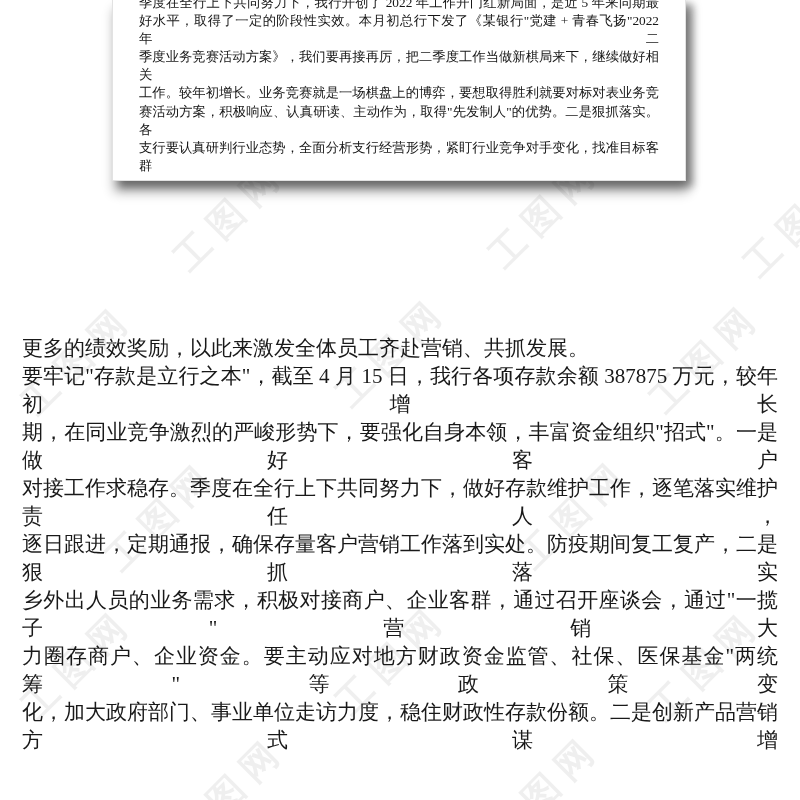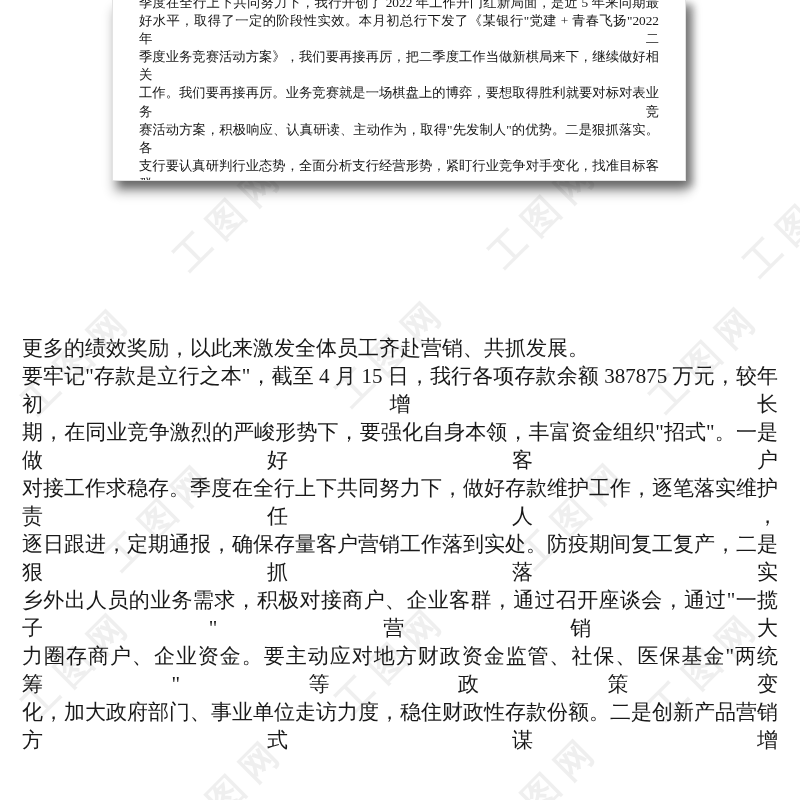--- a/index.html
+++ b/index.html
@@ -63,21 +63,21 @@
       <div class="wm" style="left: 706px; top: 666px; color: rgba(0, 0, 0, 0.063);">工图网</div>
       <div class="wm" style="left: 230px; top: 792px; color: rgba(0, 0, 0, 0.063);">工图网</div>
       <div class="wm" style="left: 545px; top: 790px; color: rgba(0, 0, 0, 0.063);">工图网</div>
     </div>
 
   <div class="doc-page">
     <div class="page-inner">
         <div class="pline full">季度在全行上下共同努力下，我行开创了 2022 年工作开门红新局面，是近 5 年来同期最</div>
         <div class="pline full">好水平，取得了一定的阶段性实效。本月初总行下发了《某银行"党建 + 青春飞扬"2022 年二</div>
         <div class="pline full">季度业务竞赛活动方案》，我们要再接再厉，把二季度工作当做新棋局来下，继续做好相关</div>
-        <div class="pline full">工作。我们要再接再厉。业务竞赛就是一场棋盘上的博弈，要想取得胜利就要对标对表业务竞</div>
+        <div class="pline full">工作。较年初增长。业务竞赛就是一场棋盘上的博弈，要想取得胜利就要对标对表业务竞</div>
         <div class="pline full">赛活动方案，积极响应、认真研读、主动作为，取得"先发制人"的优势。二是狠抓落实。各</div>
         <div class="pline full">支行要认真研判行业态势，全面分析支行经营形势，紧盯行业竞争对手变化，找准目标客群</div>
       </div>
   </div>
 
   <div class="body-text">
       <div class="bline">更多的绩效奖励，以此来激发全体员工齐赴营销、共抓发展。</div>
       <div class="bline full">要牢记"存款是立行之本"，截至 4 月 15 日，我行各项存款余额 387875 万元，较年初增长</div>
       <div class="bline full">期，在同业竞争激烈的严峻形势下，要强化自身本领，丰富资金组织"招式"。一是做好客户</div>
       <div class="bline full">对接工作求稳存。季度在全行上下共同努力下，做好存款维护工作，逐笔落实维护责任人，</div>

